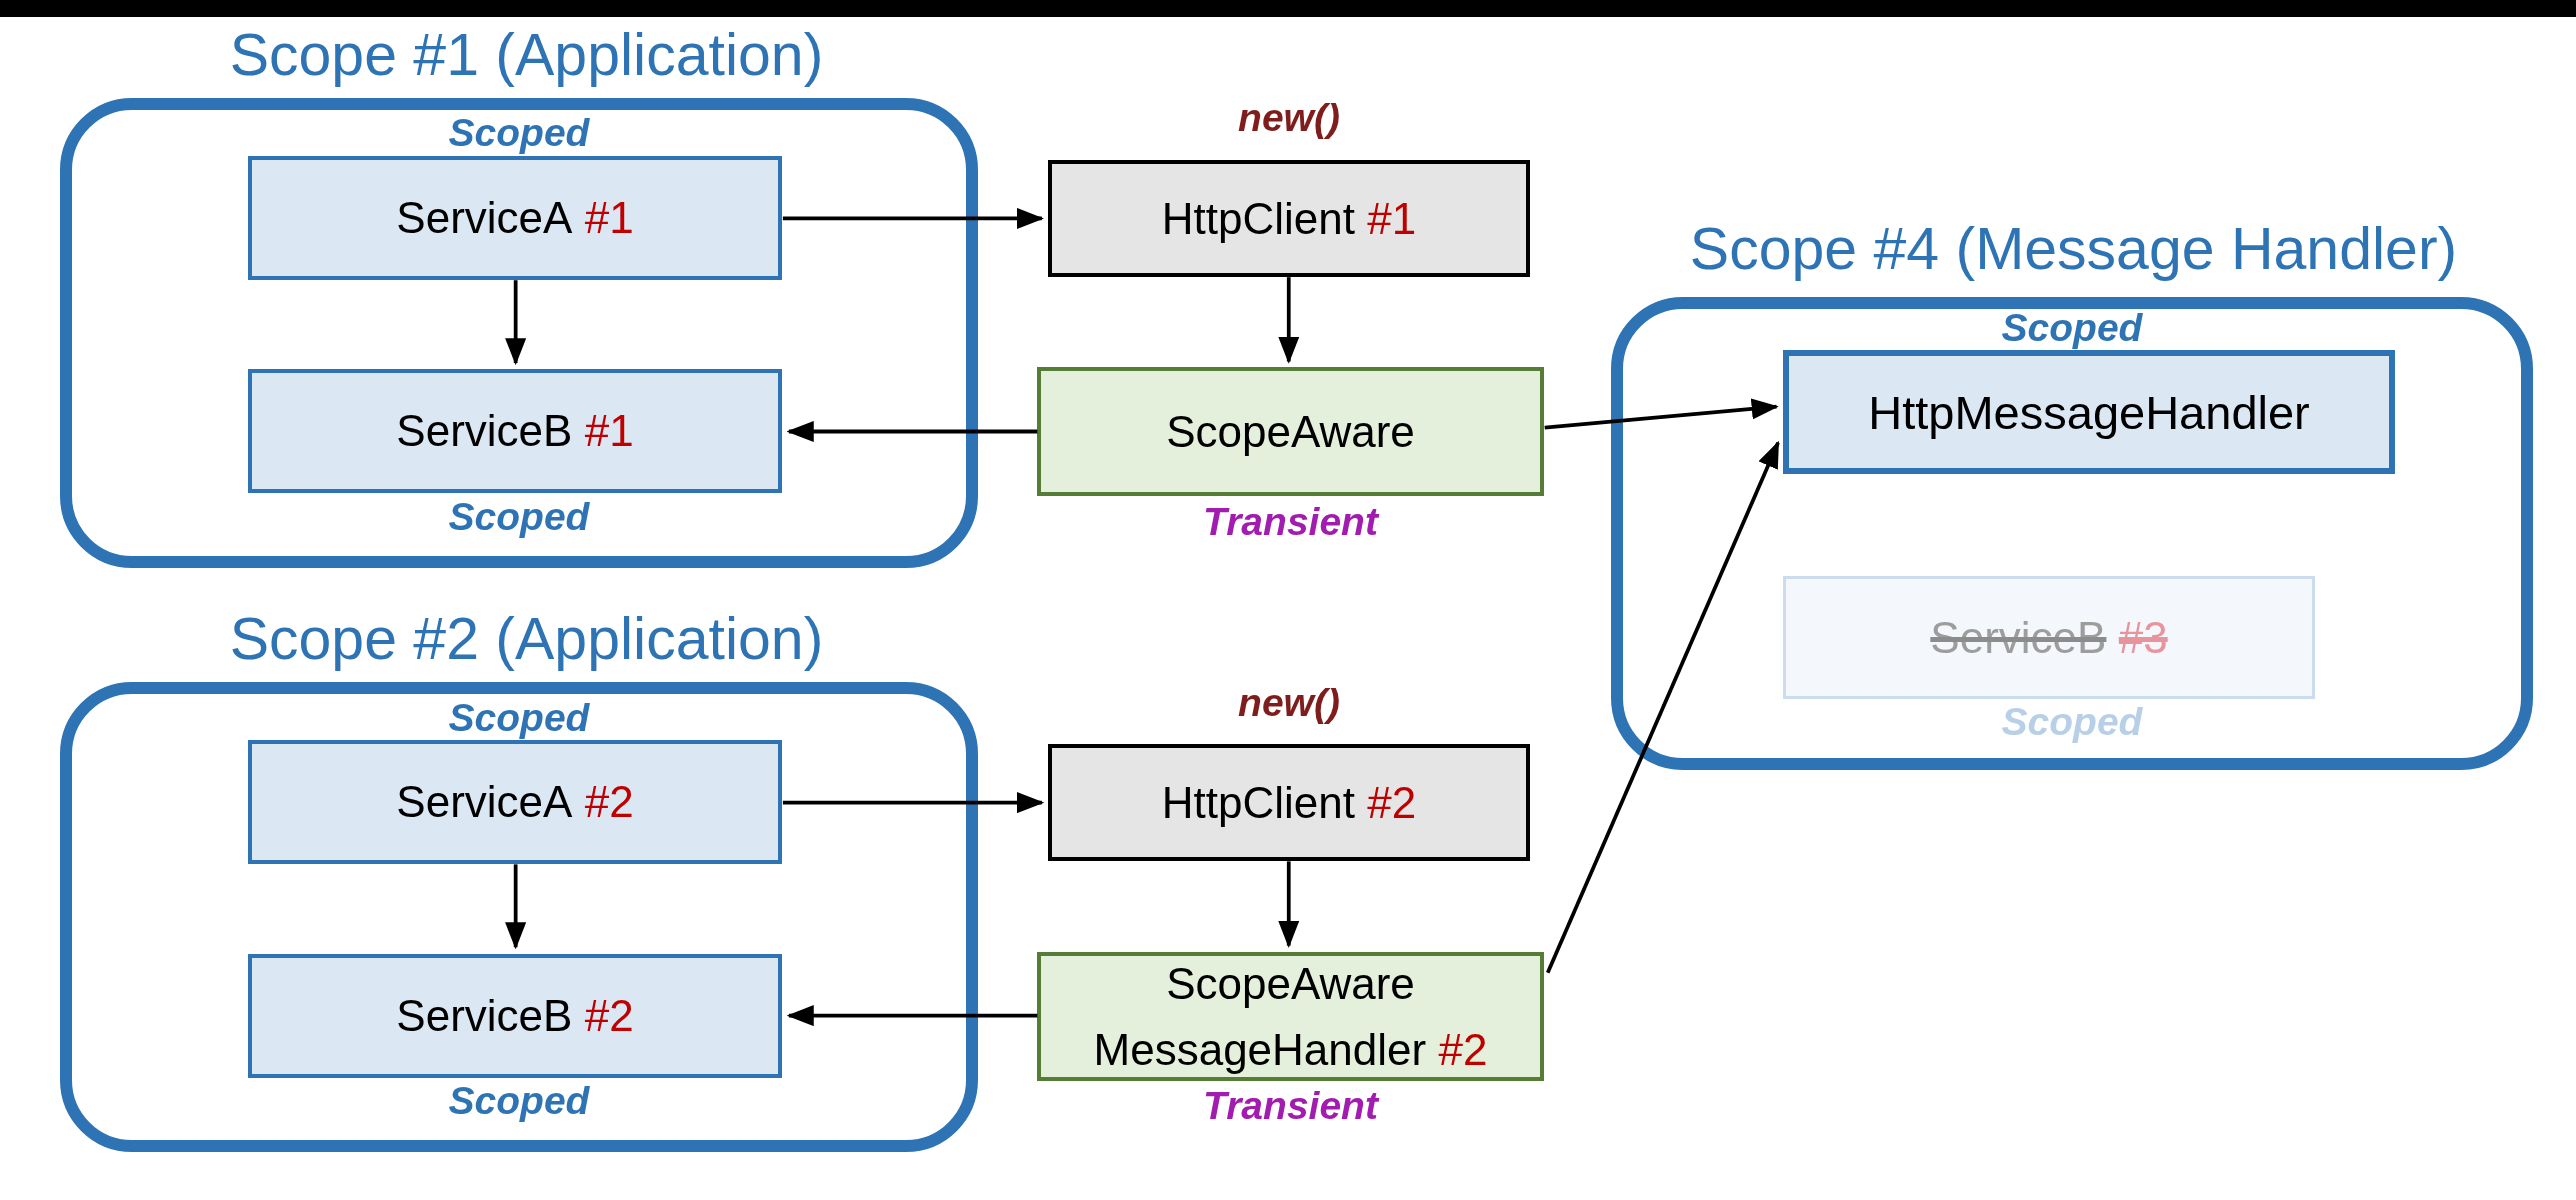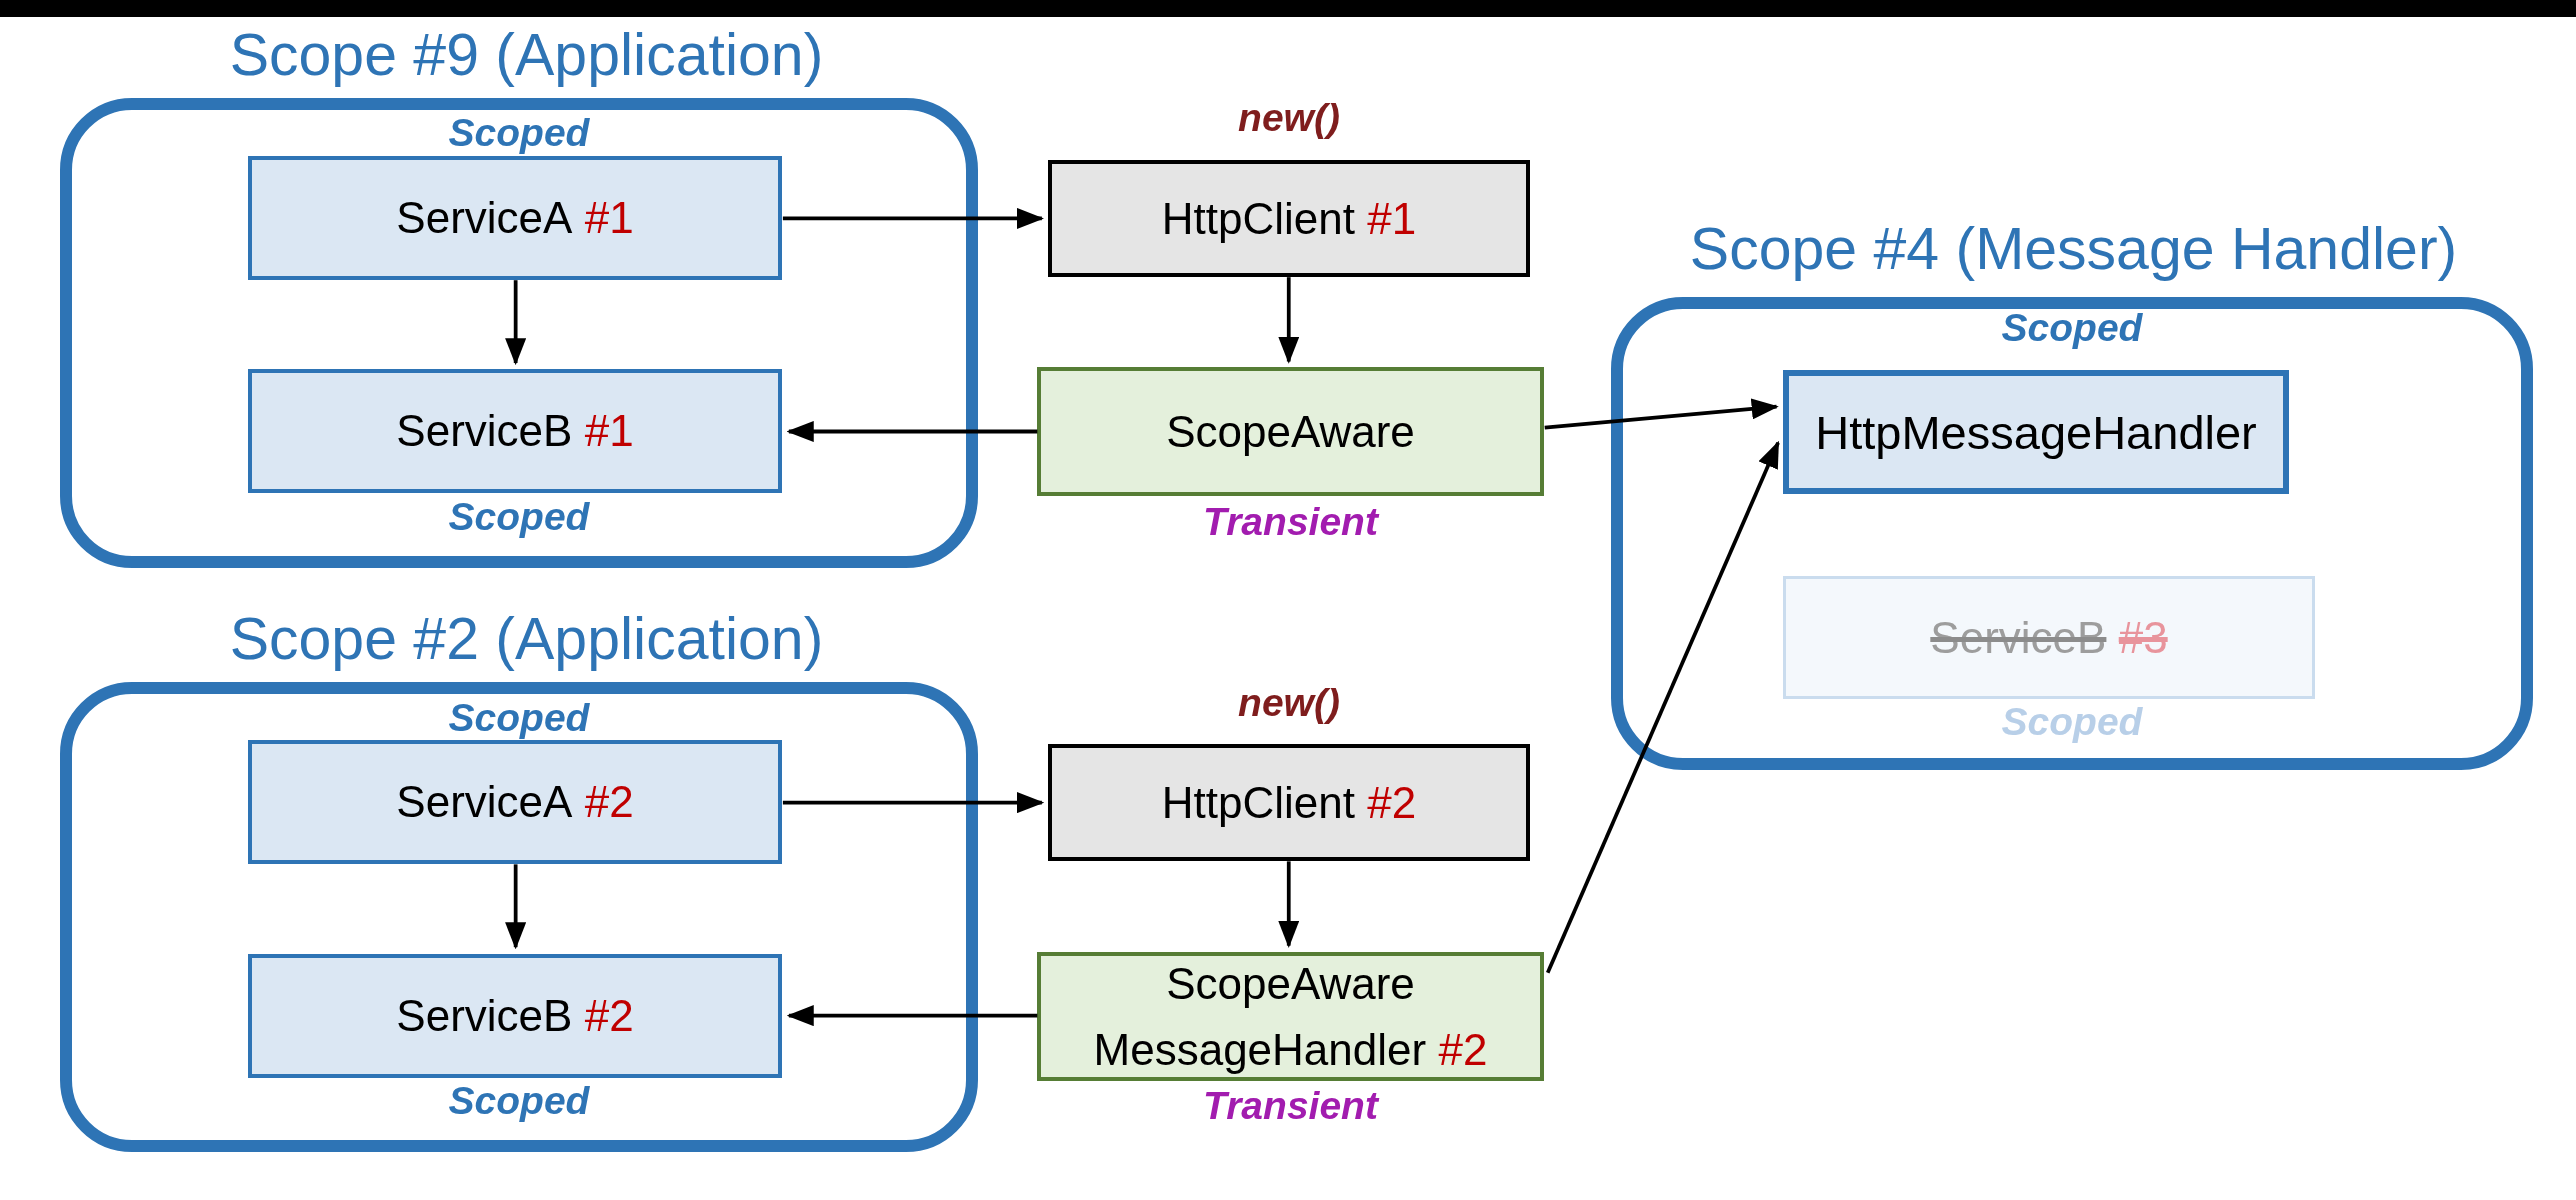--- a/index.html
+++ b/index.html
@@ -27,21 +27,21 @@
   .scoped-faded{color:#B8CFE8;}
   .arrows{position:absolute;left:0;top:0;z-index:30;}
 </style>
 </head>
 <body>
 
 <div id="canvas">
 
   <div class="topbar"></div>
 
-  <div class="scope-title" style="left:75px;top:21px;width:903px;">Scope #9 (Application)</div>
+  <div class="scope-title" style="left:75px;top:21px;width:903px;">Scope #1 (Application)</div>
   <div class="scope-rect" style="left:60px;top:98px;width:894px;height:446px;"></div>
   <div class="scoped-label" style="left:60px;top:111px;width:918px;">Scoped</div>
 
   <div class="node blue-box" style="left:248px;top:156px;width:534px;height:124px;">
     <span>ServiceA</span>
     <span class="id-red">#1</span>
   </div>
 
   <div class="node blue-box" style="left:248px;top:369px;width:534px;height:124px;">
     <span>ServiceB</span>
@@ -58,21 +58,21 @@
 
   <div class="node green-box" style="left:1037px;top:367px;width:507px;height:129px;">
     <span>ScopeAware</span>
   </div>
   <div class="transient" style="left:1037px;top:500px;width:507px;">Transient</div>
 
   <div class="scope-title" style="left:1618px;top:215px;width:911px;">Scope #4 (Message Handler)</div>
   <div class="scope-rect" style="left:1611px;top:297px;width:898px;height:449px;"></div>
   <div class="scoped-label" style="left:1611px;top:306px;width:922px;">Scoped</div>
 
-  <div class="node hmh-box" style="left:1783px;top:350px;width:506px;height:124px;margin-top:20px;">
+  <div class="node hmh-box" style="left:1783px;top:350px;width:612px;height:124px;">
     <span>HttpMessageHandler</span>
   </div>
 
   <div class="node faded-box" style="left:1783px;top:576px;width:532px;height:123px;">
     <span class="faded-name">ServiceB</span>
     <span class="faded-id">#3</span>
   </div>
   <div class="scoped-label scoped-faded" style="left:1611px;top:700px;width:922px;">Scoped</div>
 
   <div class="scope-title" style="left:75px;top:605px;width:903px;">Scope #2 (Application)</div>

